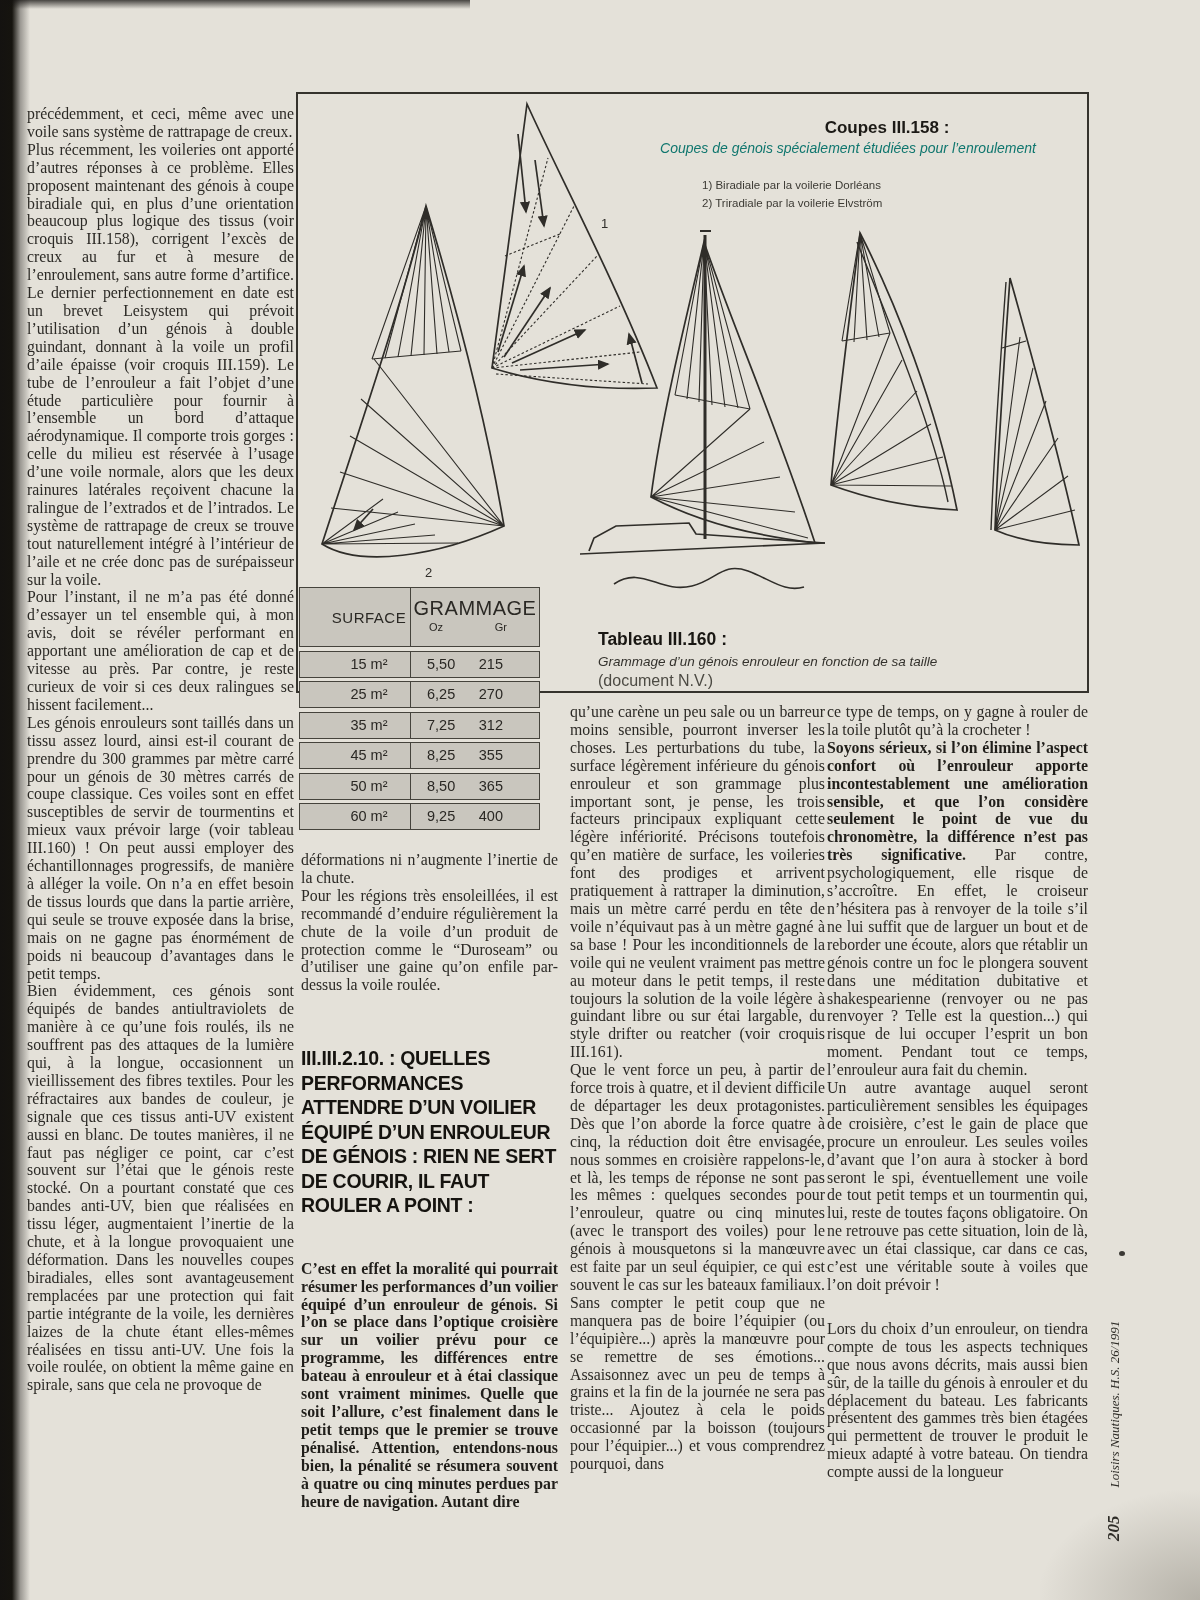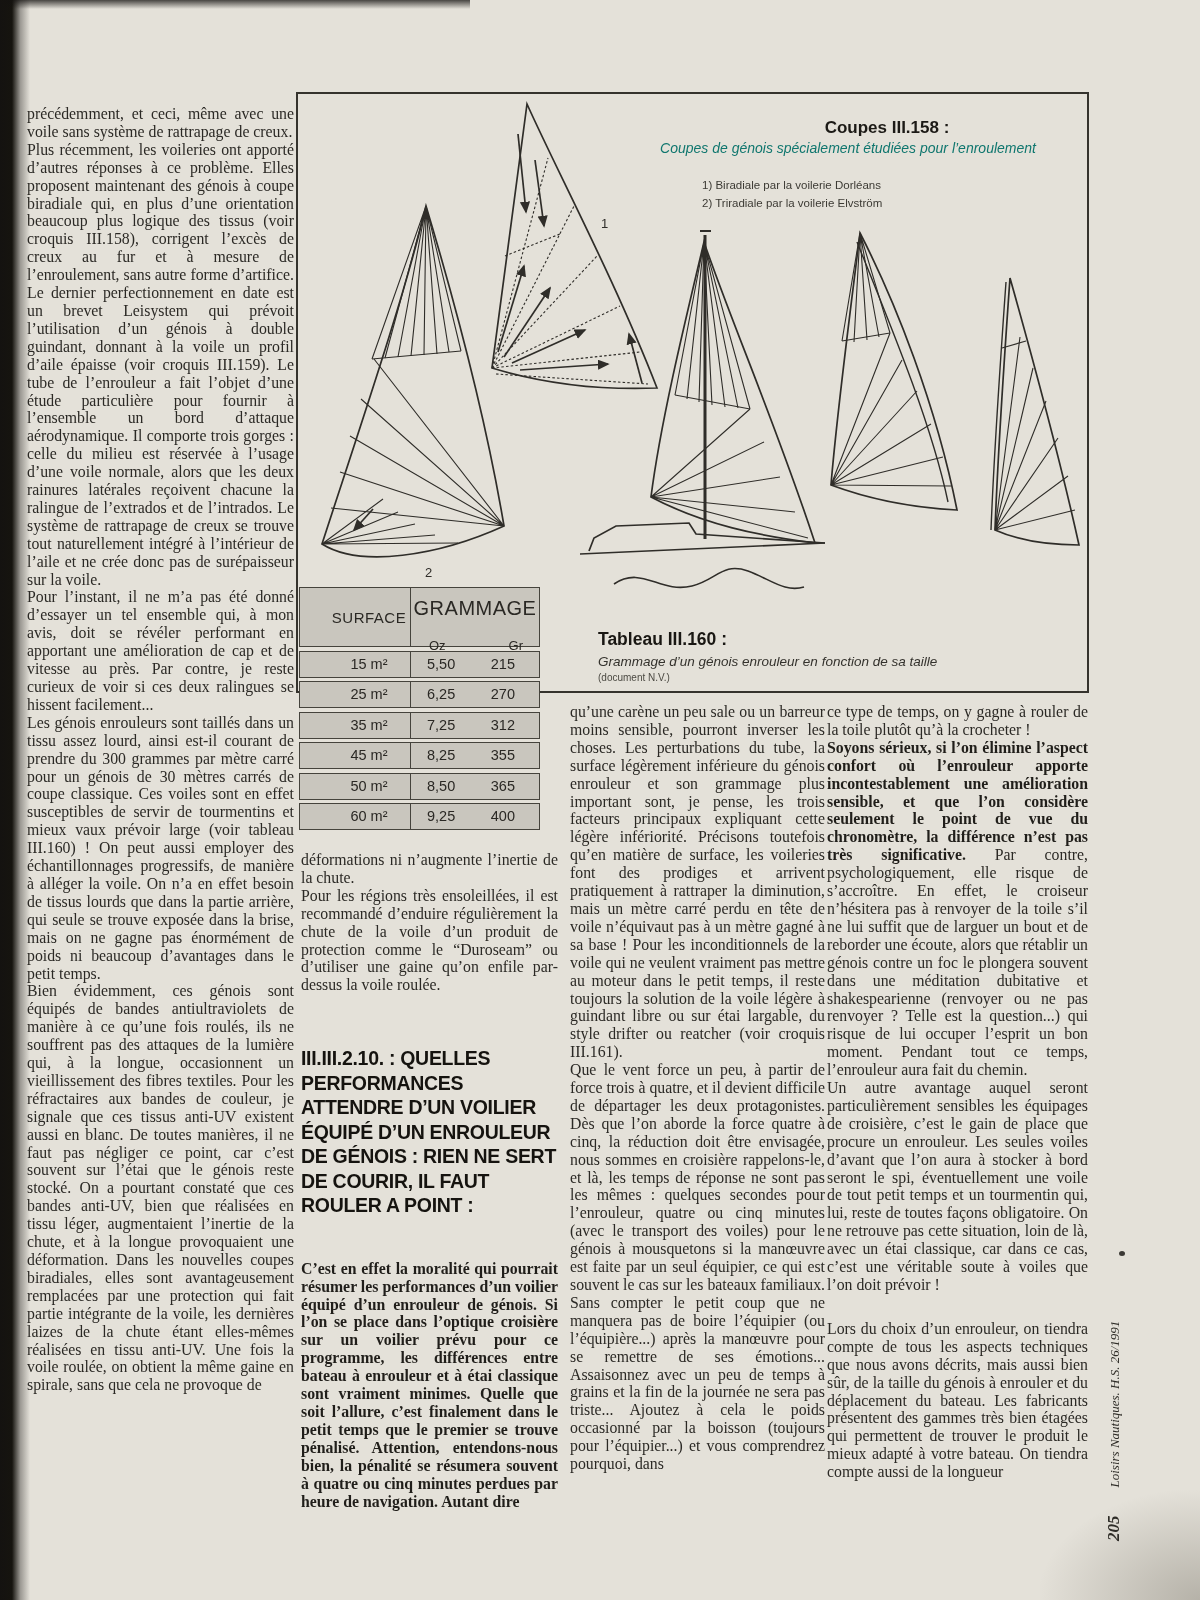--- a/index.html
+++ b/index.html
@@ -39,29 +39,29 @@
   #grammage-table{position:absolute;left:299px;top:587px;width:241px;background:#e4e1d9;
         font-family:"Liberation Sans",sans-serif;color:#2a2824;}
   .t-row{display:flex;margin-bottom:3.5px;}
   .t-cell{background:#c9c6be;border:1.6px solid #45433c;box-sizing:border-box;}
   .t-cell + .t-cell{border-left:none;}
   .cell-s{width:112px;text-align:center;padding-left:28px;}
   .cell-g{width:129px;}
   .t-head .t-cell{height:60px;}
   .th1{display:flex;align-items:center;justify-content:center;font-size:15px;letter-spacing:.5px;}
   .th2-top{text-align:center;font-size:20px;letter-spacing:.5px;margin-top:9px;}
-  .th2-sub{display:flex;justify-content:space-between;padding:0 16px 0 18px;font-size:13px;margin-top:18px;}
+  .th2-sub{display:flex;justify-content:space-between;padding:0 32px 0 18px;font-size:11px;margin-top:1px;}
   .t-data .t-cell{height:27px;line-height:25px;font-size:14.5px;}
-  .t-data .cell-g{display:flex;justify-content:space-between;padding:0 24px 0 16px;}
+  .t-data .cell-g{display:flex;justify-content:space-between;padding:0 36px 0 16px;}
 
   
   #tableau-caption{position:absolute;left:598px;top:629px;width:430px;font-family:"Liberation Sans",sans-serif;}
   .tc-title{font-weight:bold;font-size:17.5px;color:#191713;}
   .tc-sub{font-style:italic;font-size:13.5px;margin-top:4px;color:#34322d;}
-  .tc-credit{font-size:10px;margin-top:3px;color:#4c4a43;}
+  .tc-credit{font-size:16px;margin-top:3px;color:#4c4a43;}
 
   
   #margin-block{position:absolute;left:1104px;top:1541px;transform:rotate(-90deg);
         transform-origin:0 0;white-space:nowrap;font-style:italic;color:#2e2c27;}
   .pgnum{font-size:17px;font-weight:bold;margin-right:28px;}
   .edition{font-size:13px;}
   #margin-dot{position:absolute;left:1119px;top:1251px;width:6px;height:5px;background:#3b3935;border-radius:50%;}
 </style>
 </head>
 <body>

